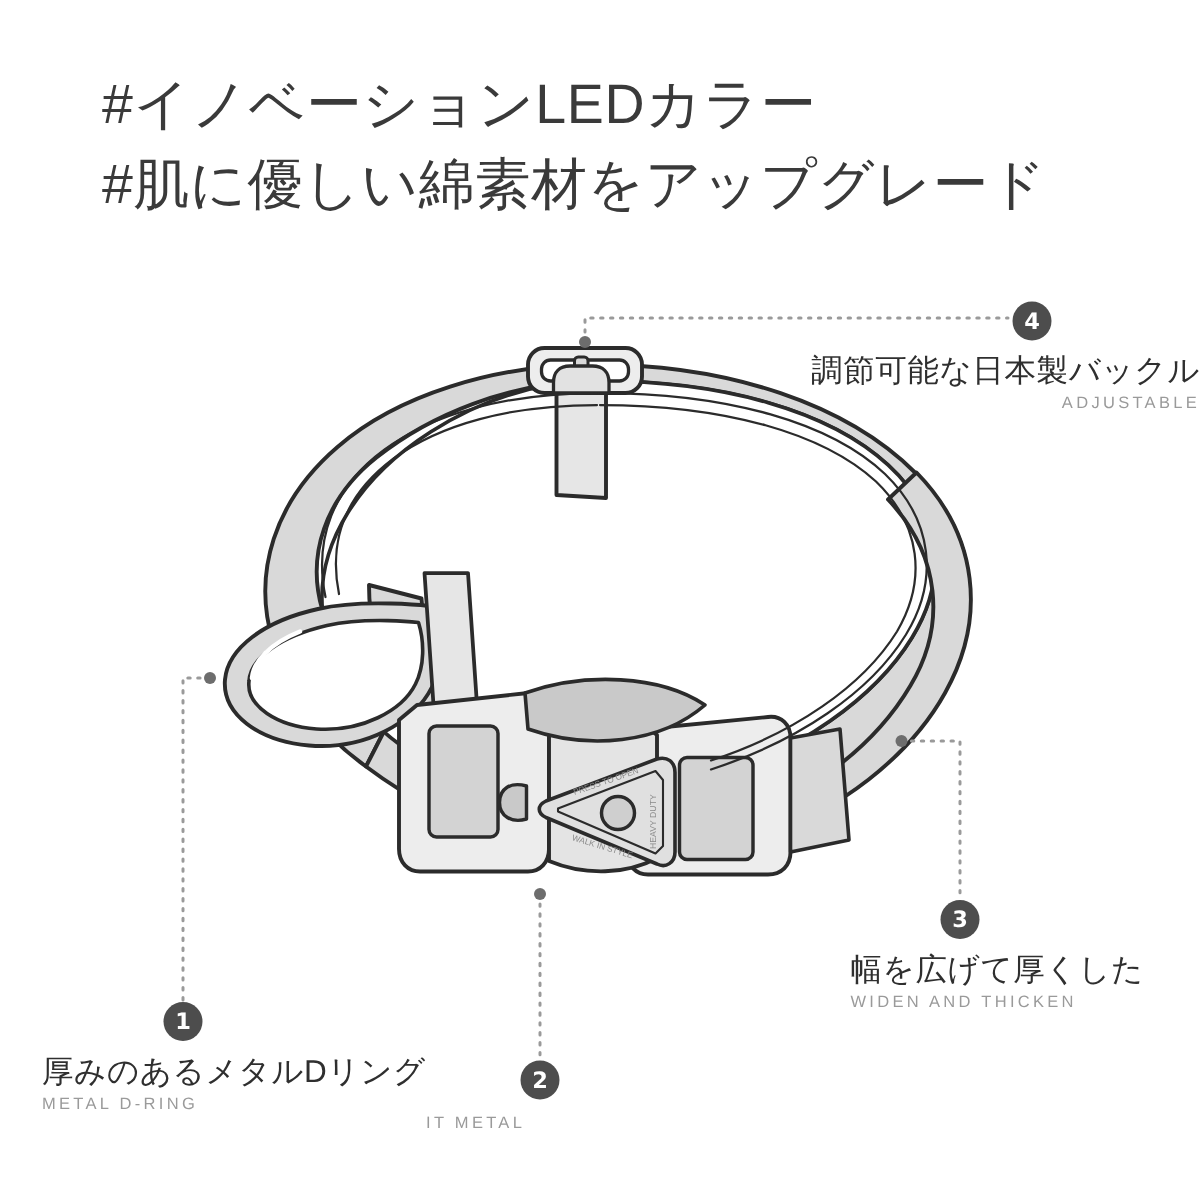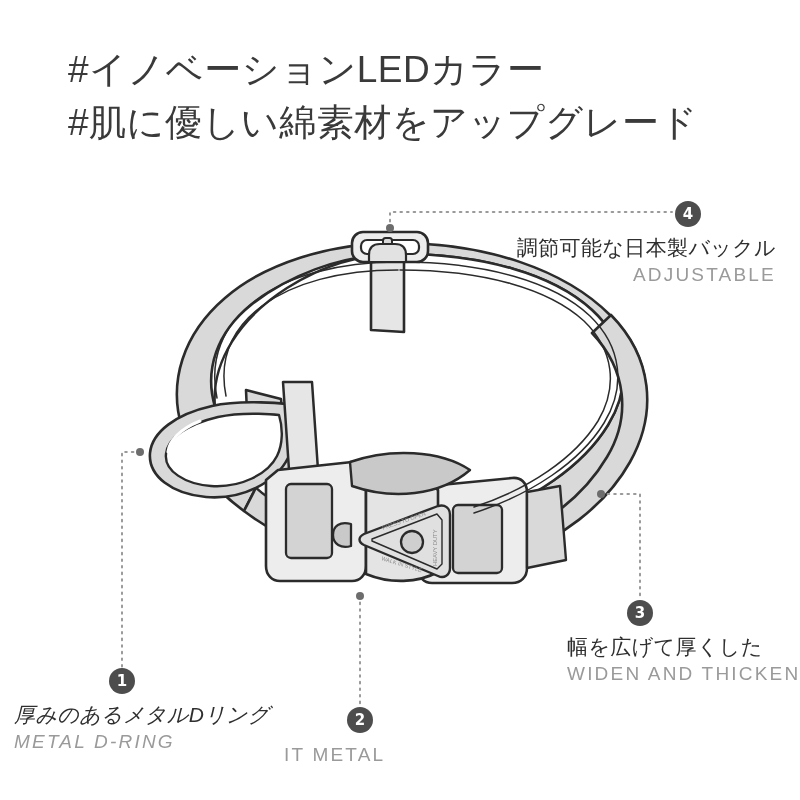--- a/index.html
+++ b/index.html
@@ -51,21 +51,21 @@
   }
   .callout-jp {
     color: #2f2f2f;
     font-size: 21px;
     line-height: 1.25;
     letter-spacing: 0.4px;
     white-space: nowrap;
   }
   .callout-en {
     color: #9a9a9a;
-    font-size: 19px;
+    font-size: 11px;
     letter-spacing: 2.2px;
     line-height: 1.5;
     font-weight: 400;
     white-space: nowrap;
   }
   .callout.align-left   { text-align: left; }
   .callout.align-right  { text-align: right; }
 
   
   .badge {
@@ -276,35 +276,35 @@
     </g>
     <g fill="#6d6d6d" stroke="none">
       <circle cx="140" cy="452" r="4"></circle>
       <circle cx="360" cy="596" r="4"></circle>
       <circle cx="601" cy="494" r="4"></circle>
       <circle cx="390" cy="228" r="4"></circle>
     </g>
   </svg>
 
   <div class="badge" style="left:109px; top:668px;">1</div>
-  <div class="callout align-left" style="left:14px; top:702px;font-style:italic;">
+  <div class="callout align-left" style="left:28px; top:702px;">
     <div class="callout-jp">厚みのあるメタルDリング</div>
     <div class="callout-en">METAL D-RING</div>
   </div>
 
   <div class="badge" style="left:347px; top:707px;">2</div>
   <div class="callout align-left" style="left:284px; top:741px;">
     <div class="callout-en">IT METAL</div>
   </div>
 
   <div class="badge" style="left:627px; top:600px;">3</div>
   <div class="callout align-left" style="left:567px; top:634px;">
     <div class="callout-jp">幅を広げて厚くした</div>
     <div class="callout-en">WIDEN AND THICKEN</div>
   </div>
 
   <div class="badge" style="left:675px; top:201px;">4</div>
-  <div class="callout align-right" style="right:24px; top:235px;">
+  <div class="callout align-right" style="right:0; top:235px;">
     <div class="callout-jp">調節可能な日本製バックル</div>
     <div class="callout-en">ADJUSTABLE</div>
   </div>
 
 </div>
 
 </body></html>

